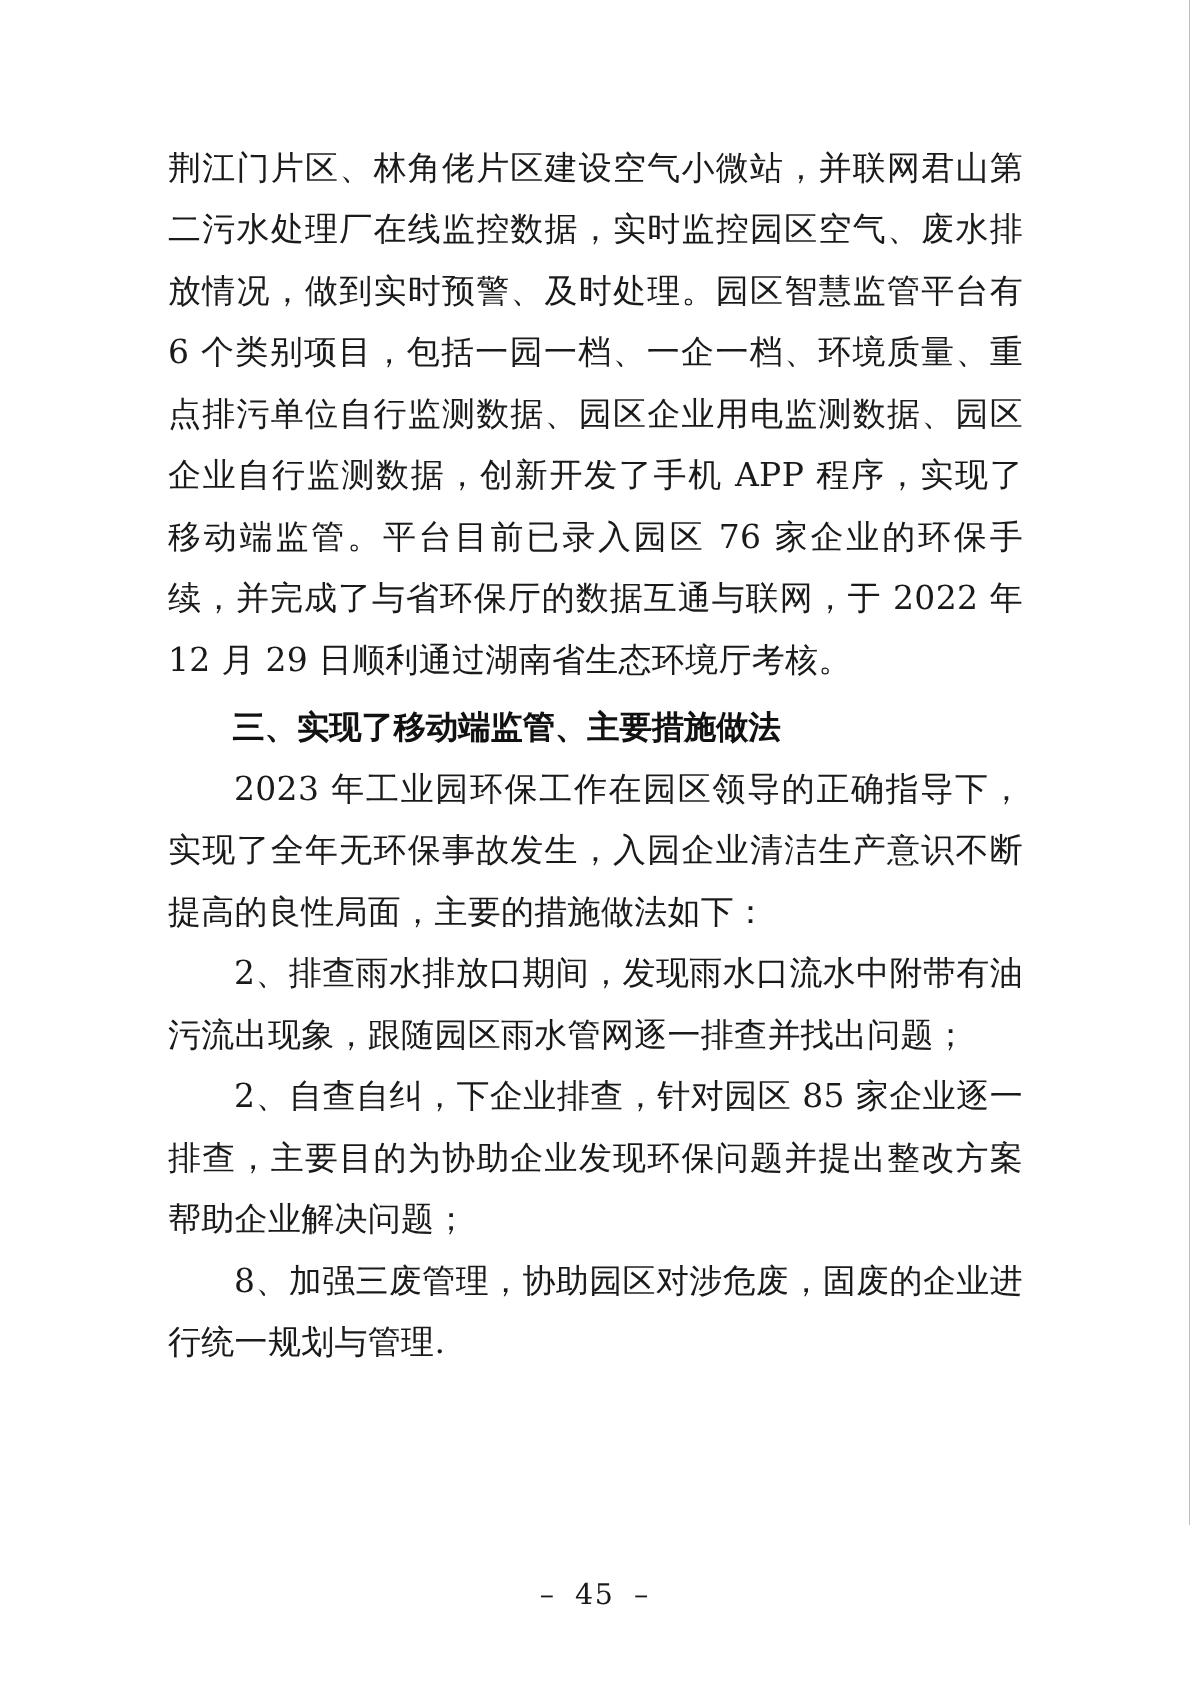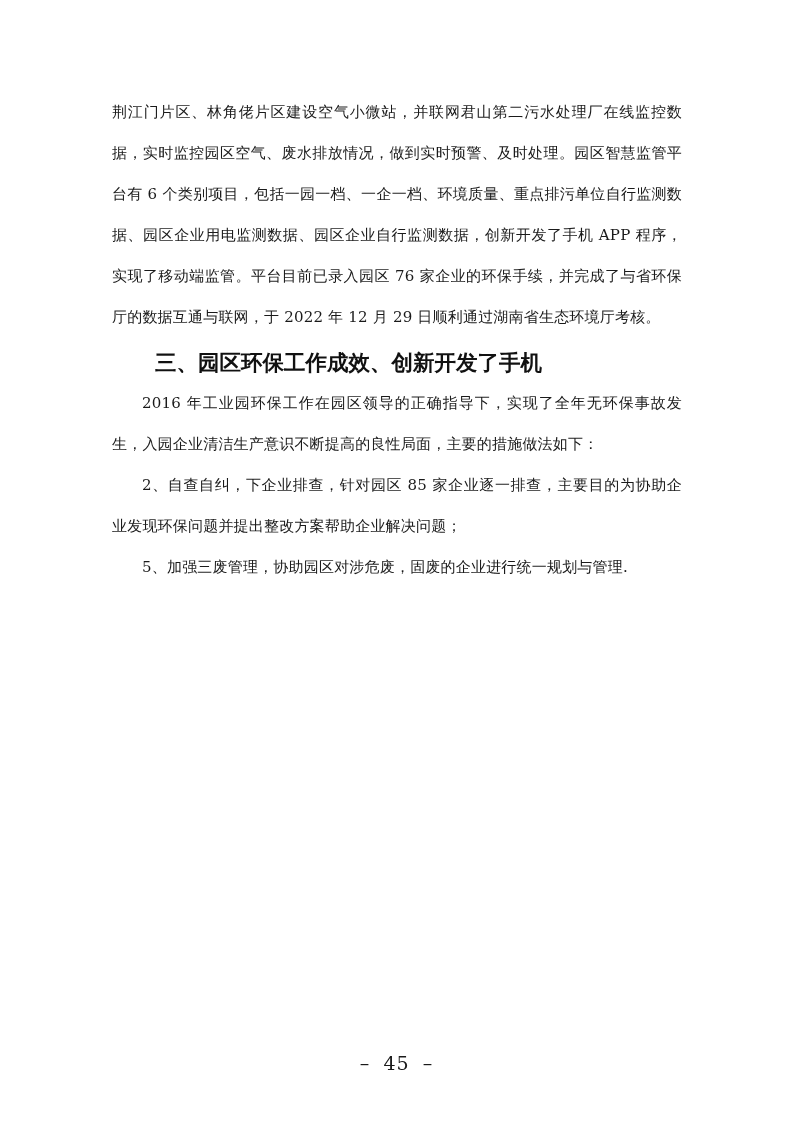--- a/index.html
+++ b/index.html
@@ -19,21 +19,21 @@
     overflow: hidden;
     box-sizing: border-box;
   }
   .content {
     position: absolute;
     left: 112px;
     top: 92px;
     width: 570px;
   }
   .para {
-    font-size: 15px;
+    font-size: 22px;
     line-height: 41px;
     color: #1a1a1a;
     text-align: justify;
     text-justify: inter-ideograph;
     margin: 0 0 0 0;
     letter-spacing: 0.2px;
   }
   .para.indent {
     text-indent: 2em;
   }
@@ -64,29 +64,30 @@
   }
 </style>
 </head>
 <body>
 
 <div class="page">
   <div class="content">
 
     <p class="para">荆江门片区、林角佬片区建设空气小微站，并联网君山第二污水处理厂在线监控数据，实时监控园区空气、废水排放情况，做到实时预警、及时处理。园区智慧监管平台有 6 个类别项目，包括一园一档、一企一档、环境质量、重点排污单位自行监测数据、园区企业用电监测数据、园区企业自行监测数据，创新开发了手机 APP 程序，实现了移动端监管。平台目前已录入园区 76 家企业的环保手续，并完成了与省环保厅的数据互通与联网，于 2022 年 12 月 29 日顺利通过湖南省生态环境厅考核。</p>
 
-    <h2 class="heading">三、园区环保工作成效、创新开发了手机</h2>
+    <h2 class="heading">三、实现了移动端监管、主要措施做法</h2>
 
-    <p class="para indent blk">2016 年工业园环保工作在园区领导的正确指导下，实现了全年无环保事故发生，入园企业清洁生产意识不断提高的良性局面，主要的措施做法如下：</p>
+    <p class="para indent blk">2023 年工业园环保工作在园区领导的正确指导下，实现了全年无环保事故发生，入园企业清洁生产意识不断提高的良性局面，主要的措施做法如下：</p>
 
 
+    <p class="para indent blk">2、排查雨水排放口期间，发现雨水口流水中附带有油污流出现象，跟随园区雨水管网逐一排查并找出问题；</p>
 
     <p class="para indent blk">2、自查自纠，下企业排查，针对园区 85 家企业逐一排查，主要目的为协助企业发现环保问题并提出整改方案帮助企业解决问题；</p>
 
-    <p class="para indent blk">5、加强三废管理，协助园区对涉危废，固废的企业进行统一规划与管理.</p>
+    <p class="para indent blk">8、加强三废管理，协助园区对涉危废，固废的企业进行统一规划与管理.</p>
 
   </div>
 
   <div class="footer">
     <span>–</span>
     <span class="pagenum">45</span>
     <span>–</span>
   </div>
 </div>
 

